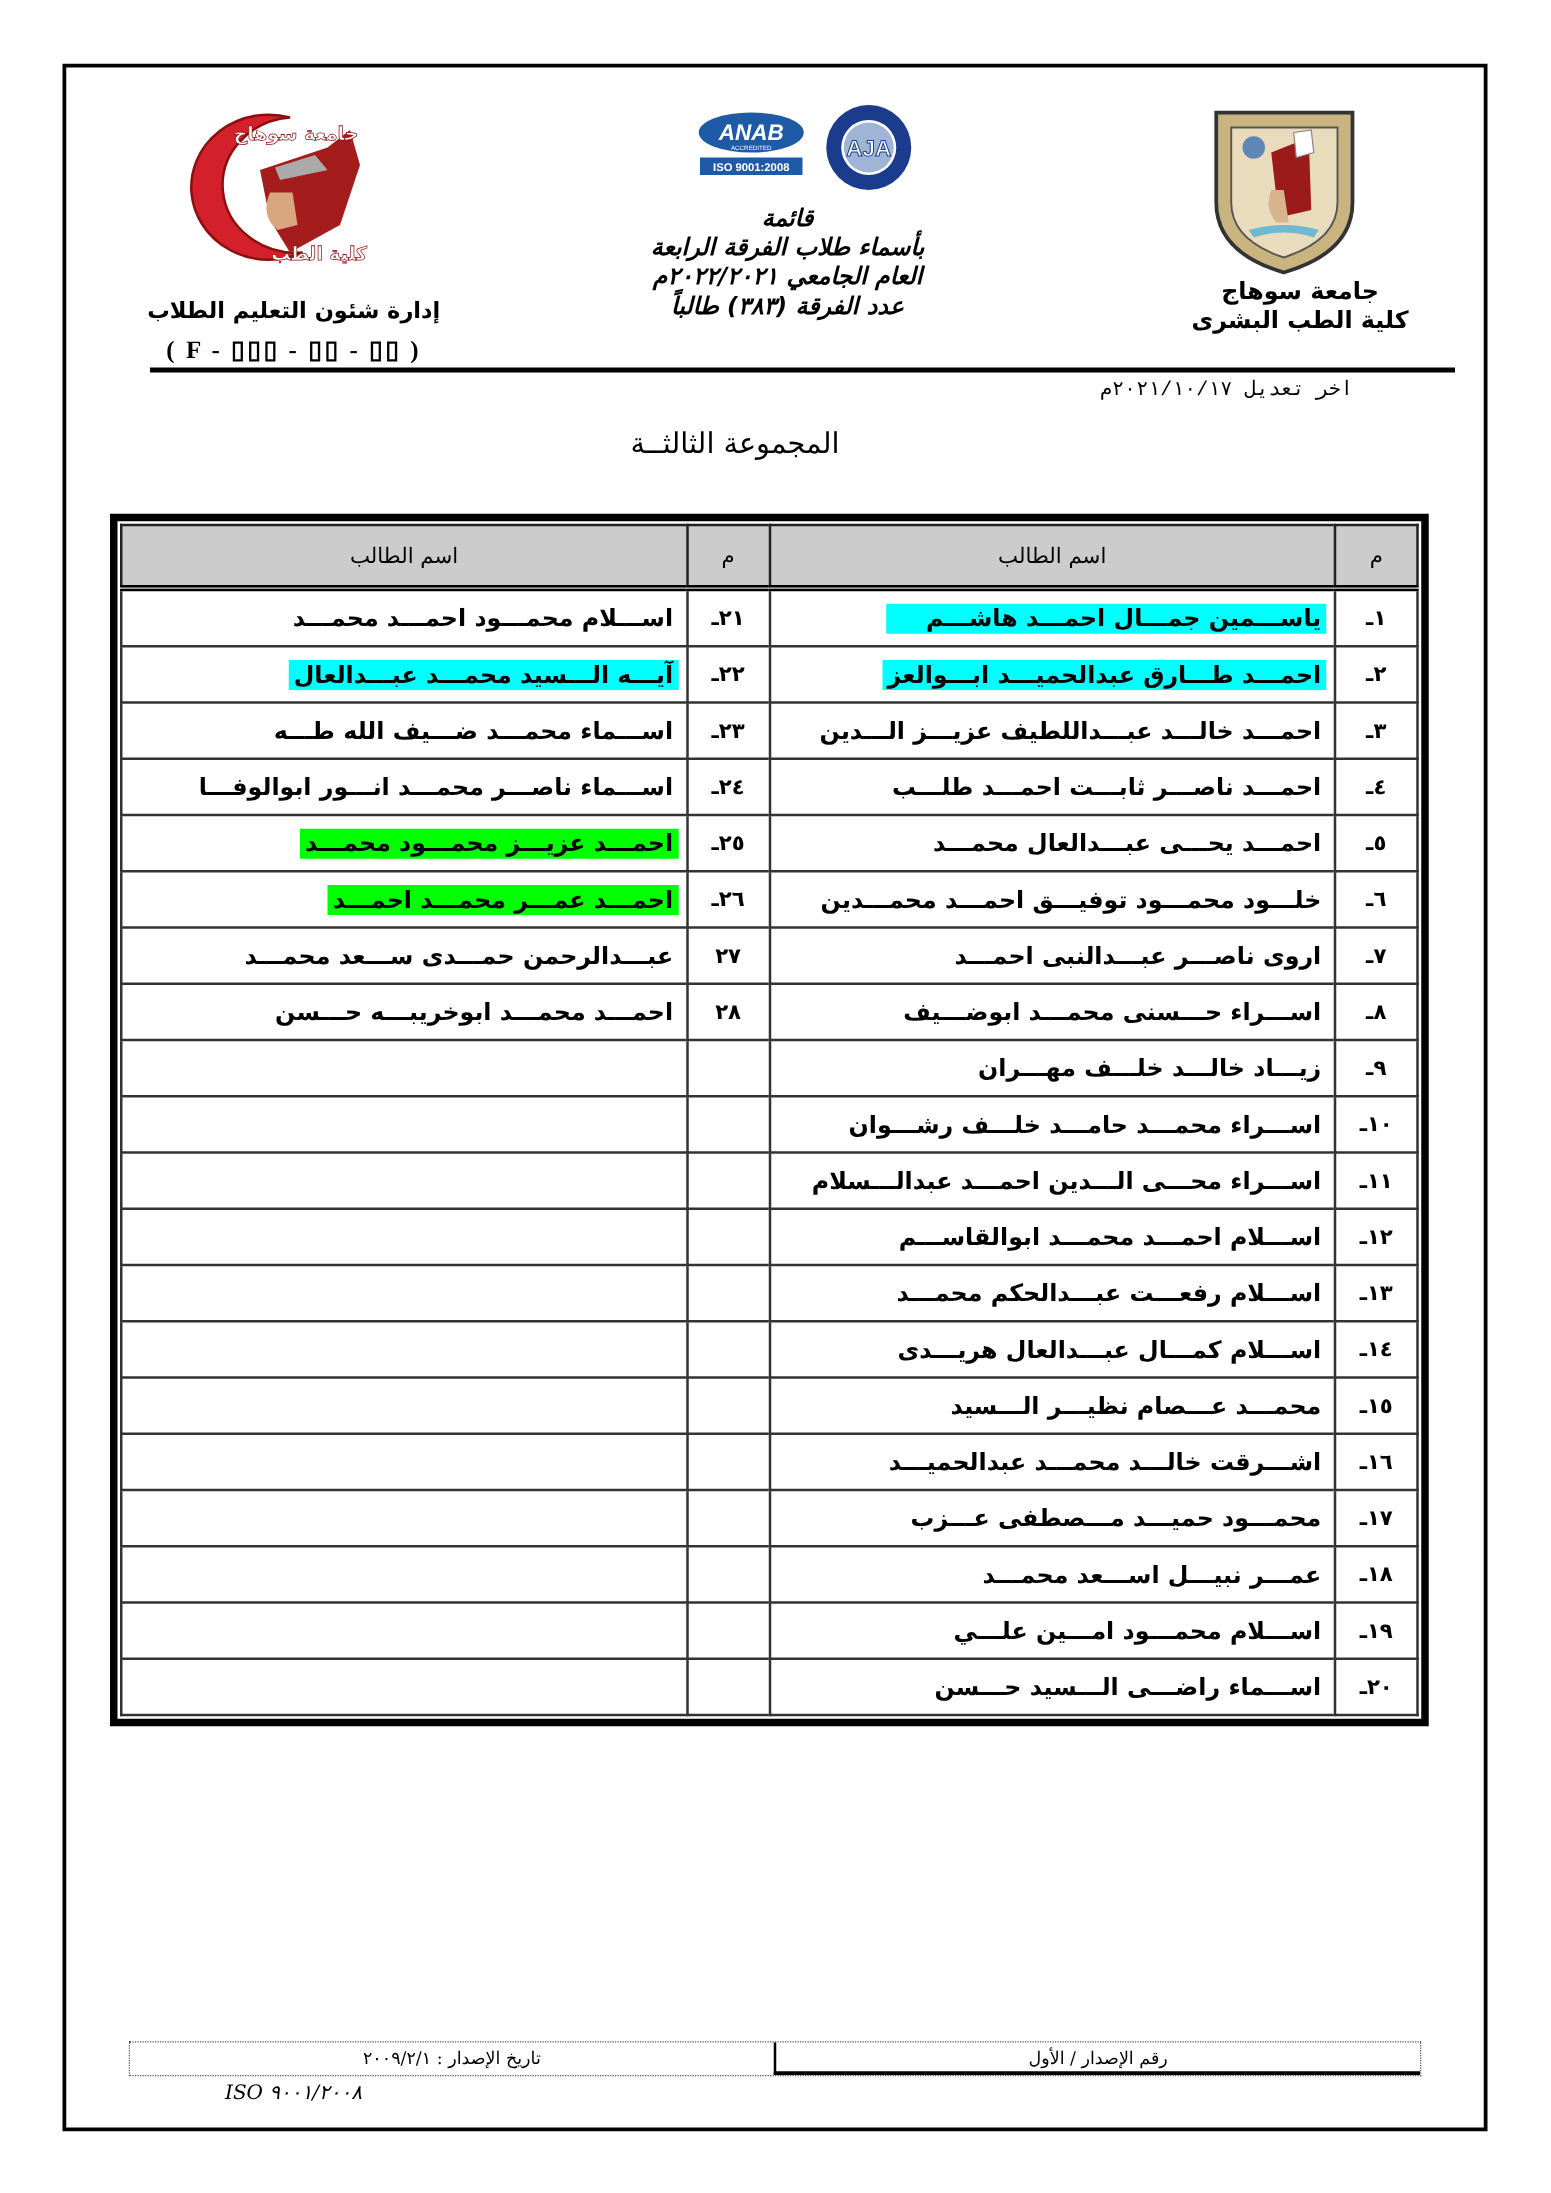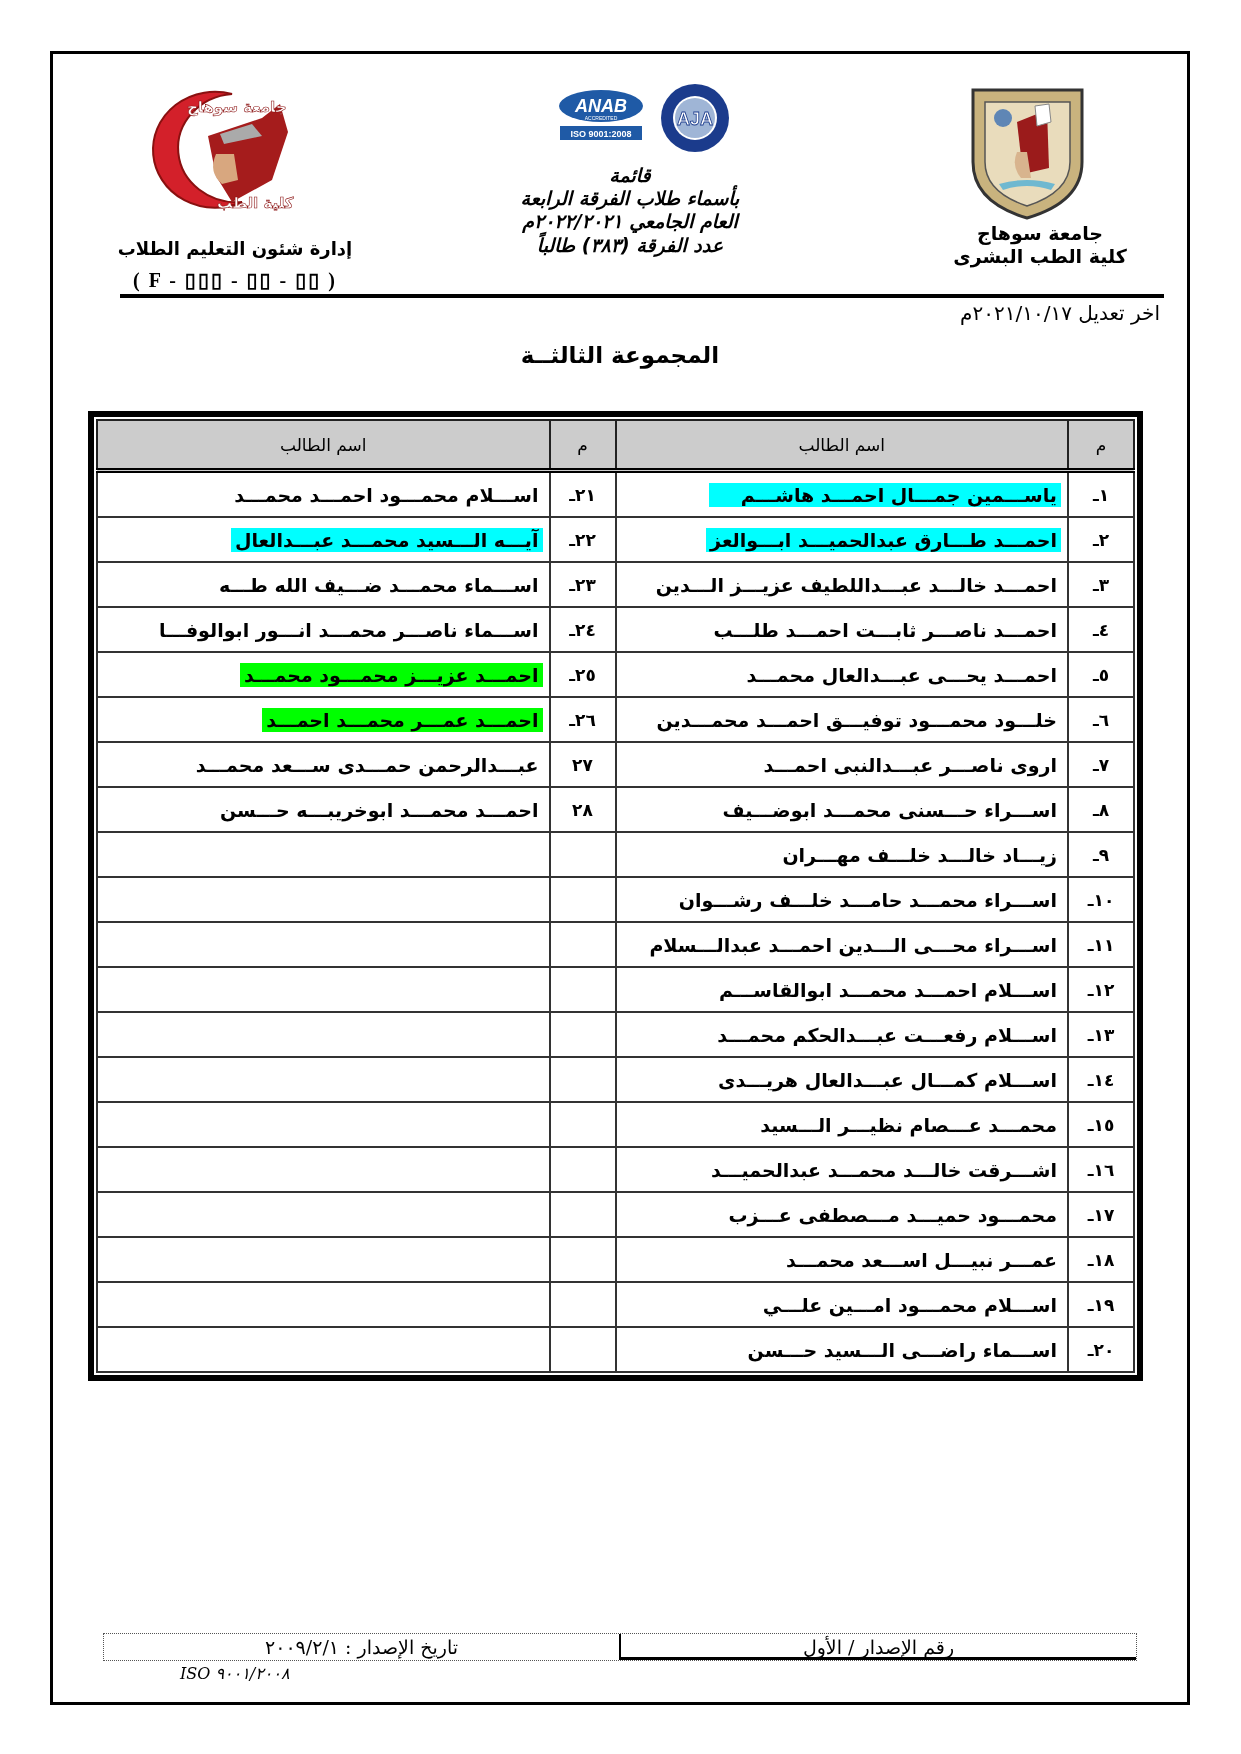--- a/index.html
+++ b/index.html
@@ -11,39 +11,39 @@
   
   .hdr-text { font-weight: bold; text-align: center; direction: rtl; line-height: 1.2; }
   .right-block { left: 930px; top: 88px; width: 220px; }
   .right-block .t1, .right-block .t2 { font-size: 19px; }
   .left-block { left: 90px; top: 82px; width: 290px; }
   .left-block .t1 { font-size: 18px; margin-top: 16px; }
   .left-block .t2 { font-size: 20px; font-family: "Liberation Serif", serif; margin-top: 8px; direction: ltr; letter-spacing: 2px; }
   .center-block { left: 480px; top: 86px; width: 300px; }
   .center-block .title-lines { font-size: 19px; line-height: 1.22; font-style: italic; }
   .divider { left: 120px; top: 294px; width: 1044px; height: 4px; background: #000; }
-  .modified { left: 880px; top: 301px; width: 280px; font-size: 20px; text-align: right; direction: rtl; }
-  .group-title { left: 420px; top: 342px; width: 400px; text-align: center; font-size: 23px; font-weight: bold; direction: rtl; }
+  .modified { left: 880px; top: 301px; width: 280px; font-size: 16px; text-align: left; direction: rtl; font-family: Liberation Mono, monospace; }
+  .group-title { left: 388px; top: 342px; width: 400px; text-align: center; font-size: 23px; font-weight: normal; direction: rtl; }
 
   
   .logo-svg { position: absolute; }
 
   
   .tbl-wrap { position: absolute; left: 88px; top: 411px; width: 1055px; border: 6px solid #000; box-sizing: border-box; padding: 2px; background: #fff; }
   table.roster { width: 100%; border-collapse: collapse; direction: rtl; table-layout: fixed; }
   table.roster th { background: #cccccc; font-weight: normal; font-size: 17px; height: 45px; border: 2px solid #222; border-bottom: 5px double #000; }
   table.roster td { border: 2px solid #333; height: 43px; font-size: 19px; font-weight: bold; padding: 0 6px; white-space: nowrap; overflow: hidden; }
   table.roster td.num { text-align: center; font-size: 17px; margin-top: 15px; }
   .name-text { display: inline-block; padding: 1px 4px; }
   col.c-num { width: 66px; }
   col.c-name { width: auto; }
 
   
   .footer-box { left: 103px; top: 1633px; width: 1032px; height: 26px; border: 1px dotted #555; display: flex; direction: rtl; }
-  .footer-cell { flex: 1; font-size: 19px; text-align: center; line-height: 26px; direction: rtl; font-family: "DejaVu Serif", serif; }
+  .footer-cell { flex: 1; font-size: 14px; text-align: center; line-height: 26px; direction: rtl; font-family: "DejaVu Serif", serif; }
   .footer-cell.first { border-left: 2px solid #000; border-bottom: 3px solid #000; }
   .iso-text { left: 180px; top: 1664px; font-size: 16px; font-style: italic; font-family: "DejaVu Serif", serif; direction: ltr; }
 </style>
 </head>
 <body>
 
 <div class="page-border"></div>
 
 <svg class="logo-svg" style="left:965px; top:82px;" width="125" height="140" viewBox="0 0 125 140">
   <path d="M8 8 L117 8 L117 80 Q117 120 62 136 Q8 120 8 80 Z" fill="#c9b37e" stroke="#333" stroke-width="3"></path>

